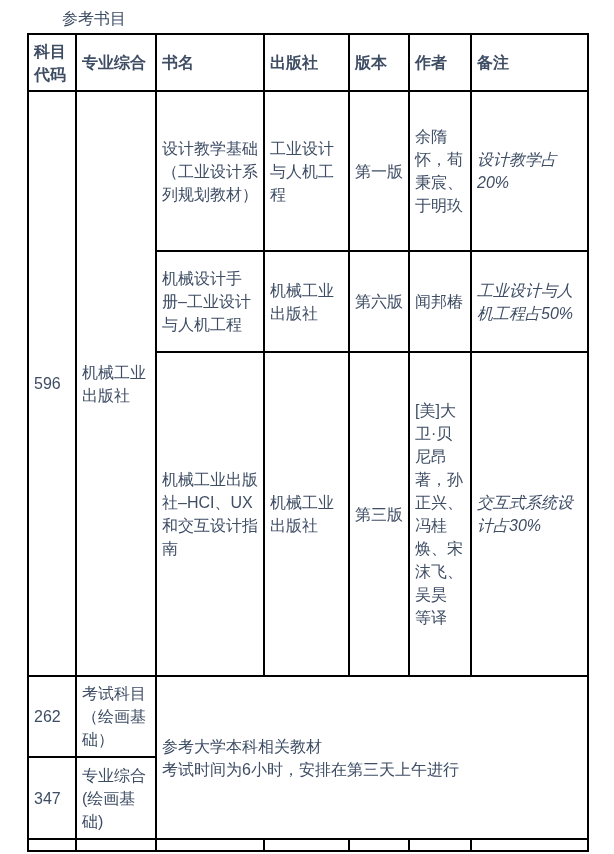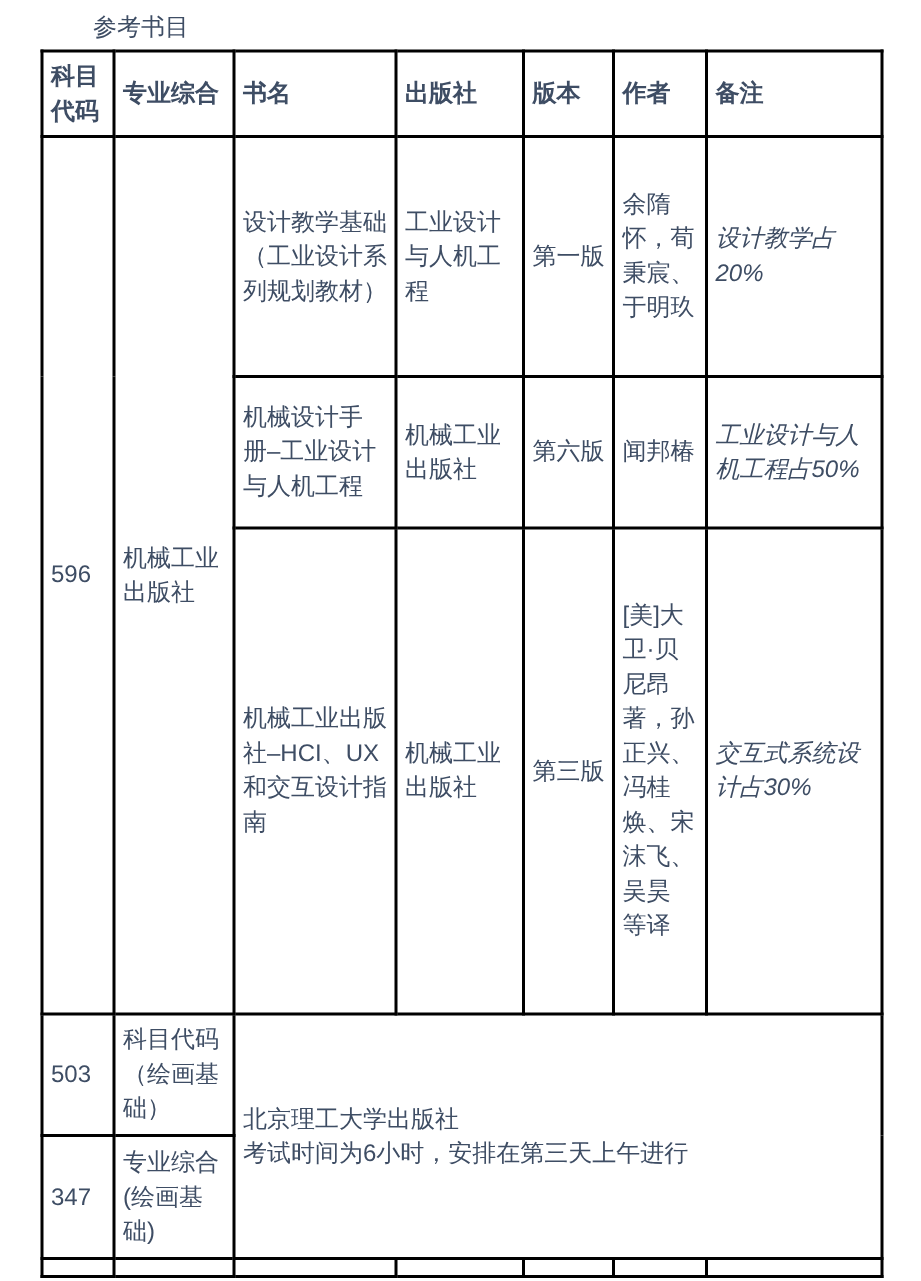--- a/index.html
+++ b/index.html
@@ -98,23 +98,23 @@
 
     <tr class="r3">
       <td class="col-title-cell">机械工业出版社–HCI、UX和交互设计指南</td>
       <td>机械工业出版社</td>
       <td>第三版</td>
       <td>[美]大卫·贝尼昂 著，孙正兴、冯桂焕、宋沫飞、吴昊 等译</td>
       <td class="col-remark-cell">交互式系统设计占30%</td>
     </tr>
 
     <tr class="r4">
-      <td>503</td>
-      <td>科目代码（绘画基础）</td>
-      <td rowspan="2" colspan="5" class="pre">北京理工大学出版社
+      <td>262</td>
+      <td>考试科目（绘画基础）</td>
+      <td rowspan="2" colspan="5" class="pre">参考大学本科相关教材
 考试时间为6小时，安排在第三天上午进行</td>
     </tr>
 
     <tr class="r5">
       <td>347</td>
       <td>专业综合(绘画基础)</td>
     </tr>
 
     <tr class="r6">
       <td></td>

